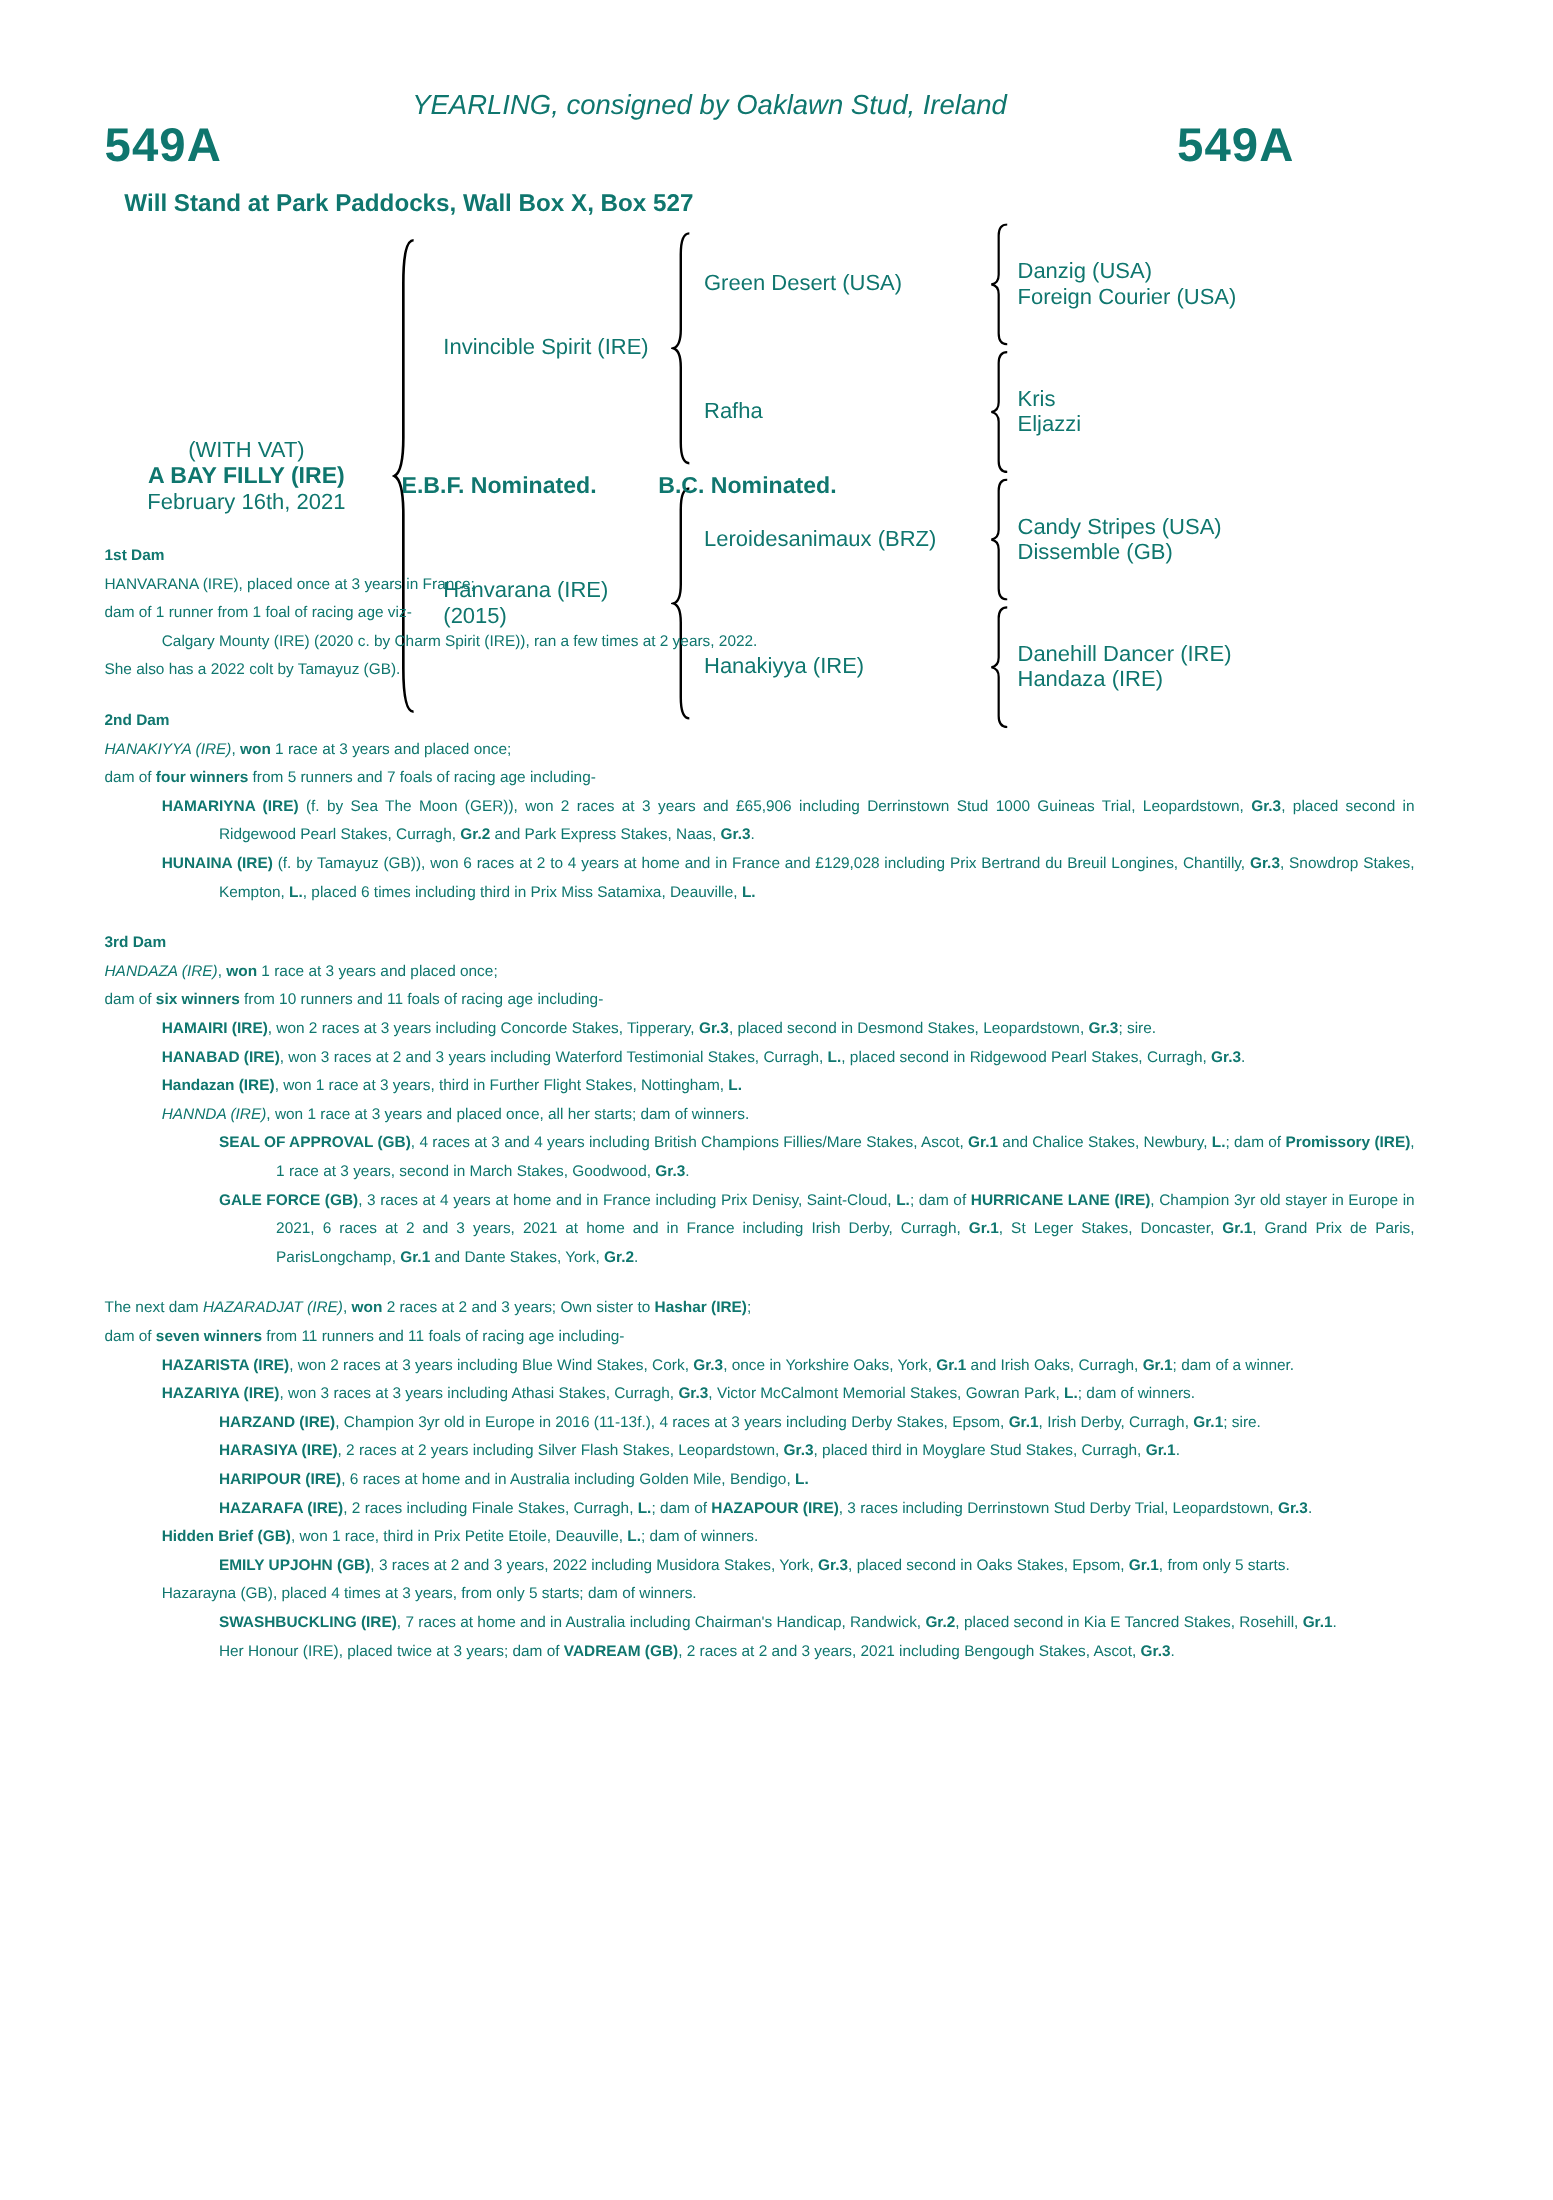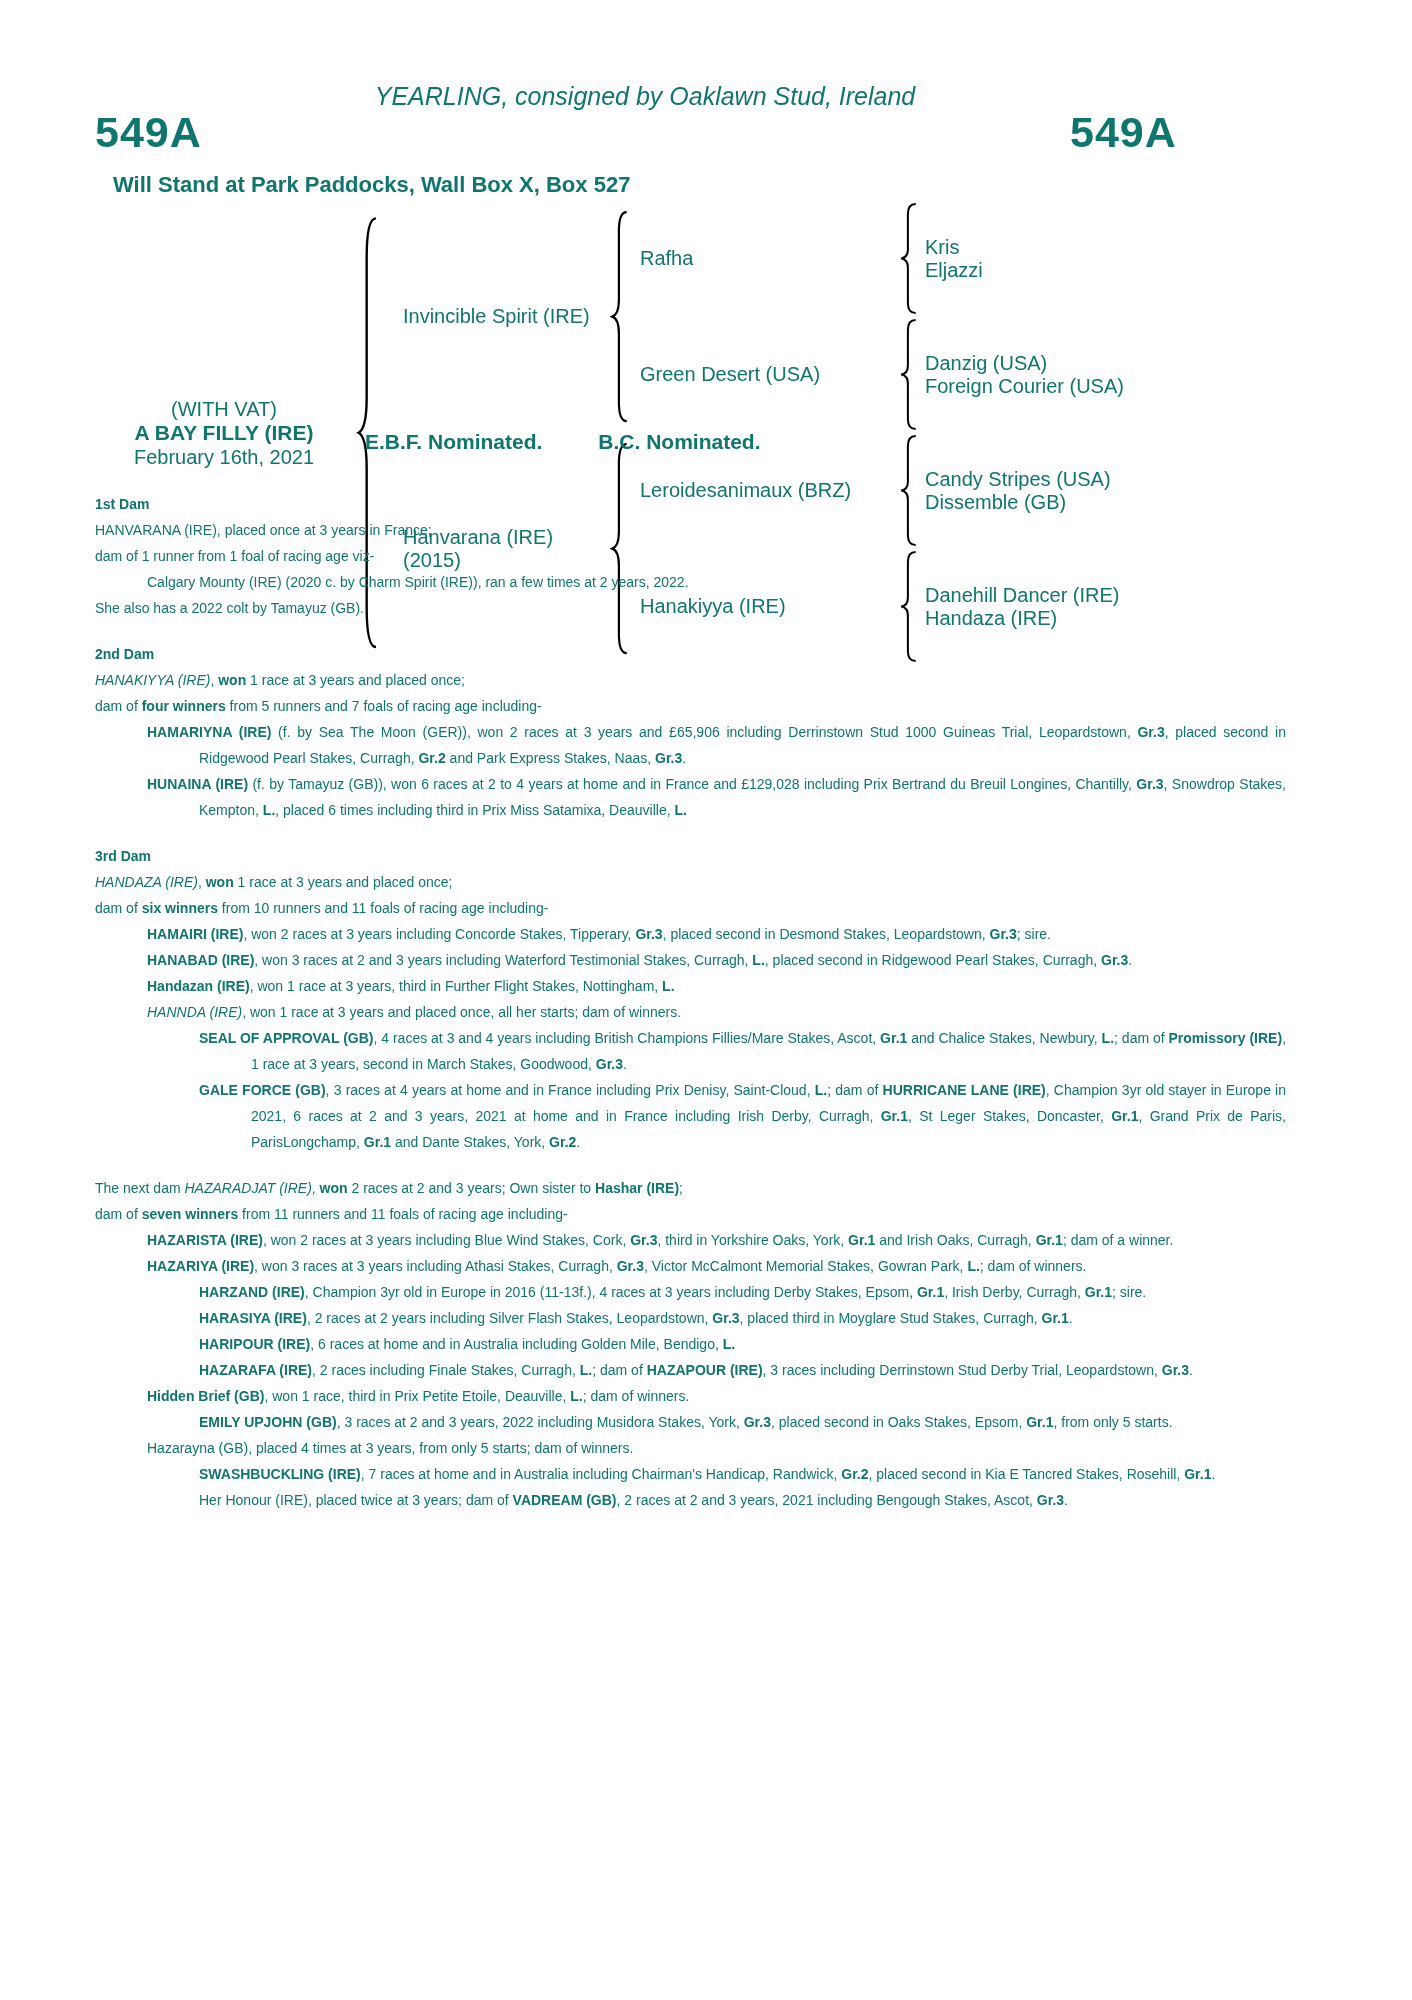--- a/index.html
+++ b/index.html
@@ -82,41 +82,41 @@
 
       <div class="branch">
         <div class="g2name">Invincible Spirit (IRE)</div>
         <div class="brace-wrap mid">
           <svg class="brace" viewBox="0 0 18 100" preserveAspectRatio="none">
               <path d="M15 1 Q8 1 8 10 L8 42 Q8 49 2 50 Q8 51 8 58 L8 90 Q8 99 15 99" fill="none" stroke="#000" stroke-width="2.2" vector-effect="non-scaling-stroke"></path>
             </svg>
         </div>
         <div class="gcol">
           <div class="branch">
+            <div class="g3name">Green Desert (USA)</div>
+            <div class="brace-wrap small">
+              <svg class="brace" viewBox="0 0 18 100" preserveAspectRatio="none">
+                  <path d="M15 1 Q8 1 8 10 L8 42 Q8 49 2 50 Q8 51 8 58 L8 90 Q8 99 15 99" fill="none" stroke="#000" stroke-width="2" vector-effect="non-scaling-stroke"></path>
+                </svg>
+            </div>
+            <div class="gcol">
+              <div class="g4">Danzig (USA)</div>
+              <div class="g4">Foreign Courier (USA)</div>
+            </div>
+          </div>
+          <div class="branch">
             <div class="g3name">Rafha</div>
             <div class="brace-wrap small">
               <svg class="brace" viewBox="0 0 18 100" preserveAspectRatio="none">
                   <path d="M15 1 Q8 1 8 10 L8 42 Q8 49 2 50 Q8 51 8 58 L8 90 Q8 99 15 99" fill="none" stroke="#000" stroke-width="2" vector-effect="non-scaling-stroke"></path>
                 </svg>
             </div>
             <div class="gcol">
               <div class="g4">Kris</div>
               <div class="g4">Eljazzi</div>
-            </div>
-          </div>
-          <div class="branch">
-            <div class="g3name">Green Desert (USA)</div>
-            <div class="brace-wrap small">
-              <svg class="brace" viewBox="0 0 18 100" preserveAspectRatio="none">
-                  <path d="M15 1 Q8 1 8 10 L8 42 Q8 49 2 50 Q8 51 8 58 L8 90 Q8 99 15 99" fill="none" stroke="#000" stroke-width="2" vector-effect="non-scaling-stroke"></path>
-                </svg>
-            </div>
-            <div class="gcol">
-              <div class="g4">Danzig (USA)</div>
-              <div class="g4">Foreign Courier (USA)</div>
             </div>
           </div>
         </div>
       </div>
 
       <div class="branch">
         <div class="g2name">
           <div>Hanvarana (IRE)</div>
           <div>(2015)</div>
         </div>
@@ -176,21 +176,21 @@
       <div class="para "><span class="i">HANDAZA (IRE)</span><span>, </span><span class="b">won</span><span> 1 race at 3 years and placed once;</span></div>
       <div class="para "><span>dam of </span><span class="b">six winners</span><span> from 10 runners and 11 foals of racing age including-</span></div>
       <div class="para lv1"><span class="b">HAMAIRI (IRE)</span><span>, won 2 races at 3 years including Concorde Stakes, Tipperary, </span><span class="b">Gr.3</span><span>, placed second in Desmond Stakes, Leopardstown, </span><span class="b">Gr.3</span><span>; sire.</span></div>
       <div class="para lv1"><span class="b">HANABAD (IRE)</span><span>, won 3 races at 2 and 3 years including Waterford Testimonial Stakes, Curragh, </span><span class="b">L.</span><span>, placed second in Ridgewood Pearl Stakes, Curragh, </span><span class="b">Gr.3</span><span>.</span></div>
       <div class="para lv1"><span class="b">Handazan (IRE)</span><span>, won 1 race at 3 years, third in Further Flight Stakes, Nottingham, </span><span class="b">L.</span></div>
       <div class="para lv1"><span class="i">HANNDA (IRE)</span><span>, won 1 race at 3 years and placed once, all her starts; dam of winners.</span></div>
       <div class="para lv2"><span class="b">SEAL OF APPROVAL (GB)</span><span>, 4 races at 3 and 4 years including British Champions Fillies/Mare Stakes, Ascot, </span><span class="b">Gr.1</span><span> and Chalice Stakes, Newbury, </span><span class="b">L.</span><span>; dam of </span><span class="b">Promissory (IRE)</span><span>, 1 race at 3 years, second in March Stakes, Goodwood, </span><span class="b">Gr.3</span><span>.</span></div>
       <div class="para lv2"><span class="b">GALE FORCE (GB)</span><span>, 3 races at 4 years at home and in France including Prix Denisy, Saint-Cloud, </span><span class="b">L.</span><span>; dam of </span><span class="b">HURRICANE LANE (IRE)</span><span>, Champion 3yr old stayer in Europe in 2021, 6 races at 2 and 3 years, 2021 at home and in France including Irish Derby, Curragh, </span><span class="b">Gr.1</span><span>, St Leger Stakes, Doncaster, </span><span class="b">Gr.1</span><span>, Grand Prix de Paris, ParisLongchamp, </span><span class="b">Gr.1</span><span> and Dante Stakes, York, </span><span class="b">Gr.2</span><span>.</span></div>
       <div class="para gap"><span>The next dam </span><span class="i">HAZARADJAT (IRE)</span><span>, </span><span class="b">won</span><span> 2 races at 2 and 3 years; Own sister to </span><span class="b">Hashar (IRE)</span><span>;</span></div>
       <div class="para "><span>dam of </span><span class="b">seven winners</span><span> from 11 runners and 11 foals of racing age including-</span></div>
-      <div class="para lv1"><span class="b">HAZARISTA (IRE)</span><span>, won 2 races at 3 years including Blue Wind Stakes, Cork, </span><span class="b">Gr.3</span><span>, third in Yorkshire Oaks, York, </span><span class="b">Gr.1</span><span> and Irish Oaks, Curragh, </span><span class="b">Gr.1</span><span>; dam of a winner.</span></div>
+      <div class="para lv1"><span class="b">HAZARISTA (IRE)</span><span>, won 2 races at 3 years including Blue Wind Stakes, Cork, </span><span class="b">Gr.3</span><span>, once in Yorkshire Oaks, York, </span><span class="b">Gr.1</span><span> and Irish Oaks, Curragh, </span><span class="b">Gr.1</span><span>; dam of a winner.</span></div>
       <div class="para lv1"><span class="b">HAZARIYA (IRE)</span><span>, won 3 races at 3 years including Athasi Stakes, Curragh, </span><span class="b">Gr.3</span><span>, Victor McCalmont Memorial Stakes, Gowran Park, </span><span class="b">L.</span><span>; dam of winners.</span></div>
       <div class="para lv2"><span class="b">HARZAND (IRE)</span><span>, Champion 3yr old in Europe in 2016 (11-13f.), 4 races at 3 years including Derby Stakes, Epsom, </span><span class="b">Gr.1</span><span>, Irish Derby, Curragh, </span><span class="b">Gr.1</span><span>; sire.</span></div>
       <div class="para lv2"><span class="b">HARASIYA (IRE)</span><span>, 2 races at 2 years including Silver Flash Stakes, Leopardstown, </span><span class="b">Gr.3</span><span>, placed third in Moyglare Stud Stakes, Curragh, </span><span class="b">Gr.1</span><span>.</span></div>
       <div class="para lv2"><span class="b">HARIPOUR (IRE)</span><span>, 6 races at home and in Australia including Golden Mile, Bendigo, </span><span class="b">L.</span></div>
       <div class="para lv2"><span class="b">HAZARAFA (IRE)</span><span>, 2 races including Finale Stakes, Curragh, </span><span class="b">L.</span><span>; dam of </span><span class="b">HAZAPOUR (IRE)</span><span>, 3 races including Derrinstown Stud Derby Trial, Leopardstown, </span><span class="b">Gr.3</span><span>.</span></div>
       <div class="para lv1"><span class="b">Hidden Brief (GB)</span><span>, won 1 race, third in Prix Petite Etoile, Deauville, </span><span class="b">L.</span><span>; dam of winners.</span></div>
       <div class="para lv2"><span class="b">EMILY UPJOHN (GB)</span><span>, 3 races at 2 and 3 years, 2022 including Musidora Stakes, York, </span><span class="b">Gr.3</span><span>, placed second in Oaks Stakes, Epsom, </span><span class="b">Gr.1</span><span>, from only 5 starts.</span></div>
       <div class="para lv1"><span>Hazarayna (GB), placed 4 times at 3 years, from only 5 starts; dam of winners.</span></div>
       <div class="para lv2"><span class="b">SWASHBUCKLING (IRE)</span><span>, 7 races at home and in Australia including Chairman's Handicap, Randwick, </span><span class="b">Gr.2</span><span>, placed second in Kia E Tancred Stakes, Rosehill, </span><span class="b">Gr.1</span><span>.</span></div>
       <div class="para lv2"><span>Her Honour (IRE), placed twice at 3 years; dam of </span><span class="b">VADREAM (GB)</span><span>, 2 races at 2 and 3 years, 2021 including Bengough Stakes, Ascot, </span><span class="b">Gr.3</span><span>.</span></div>

